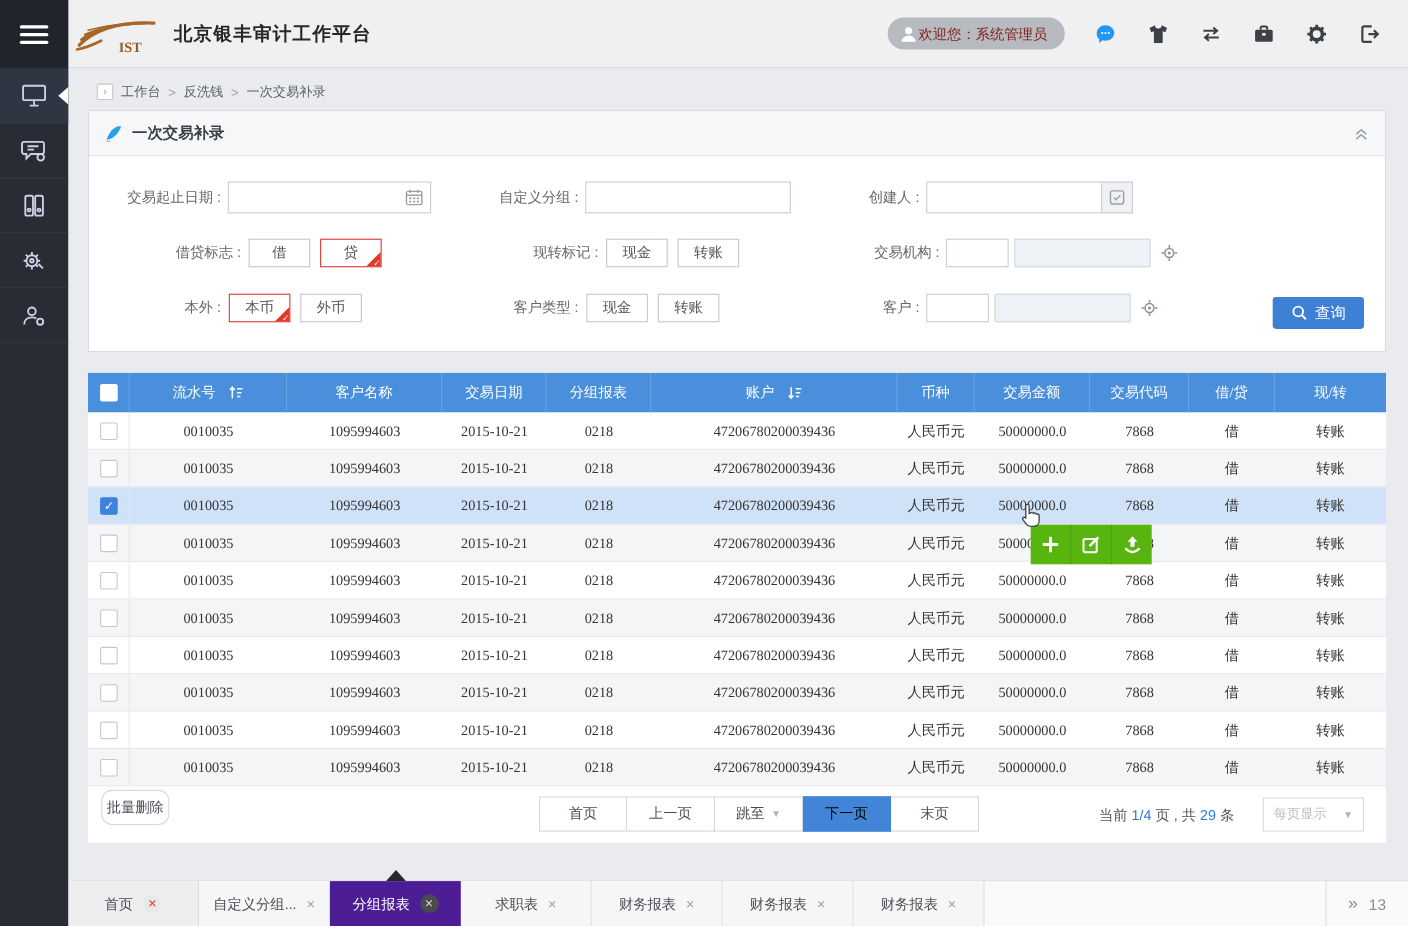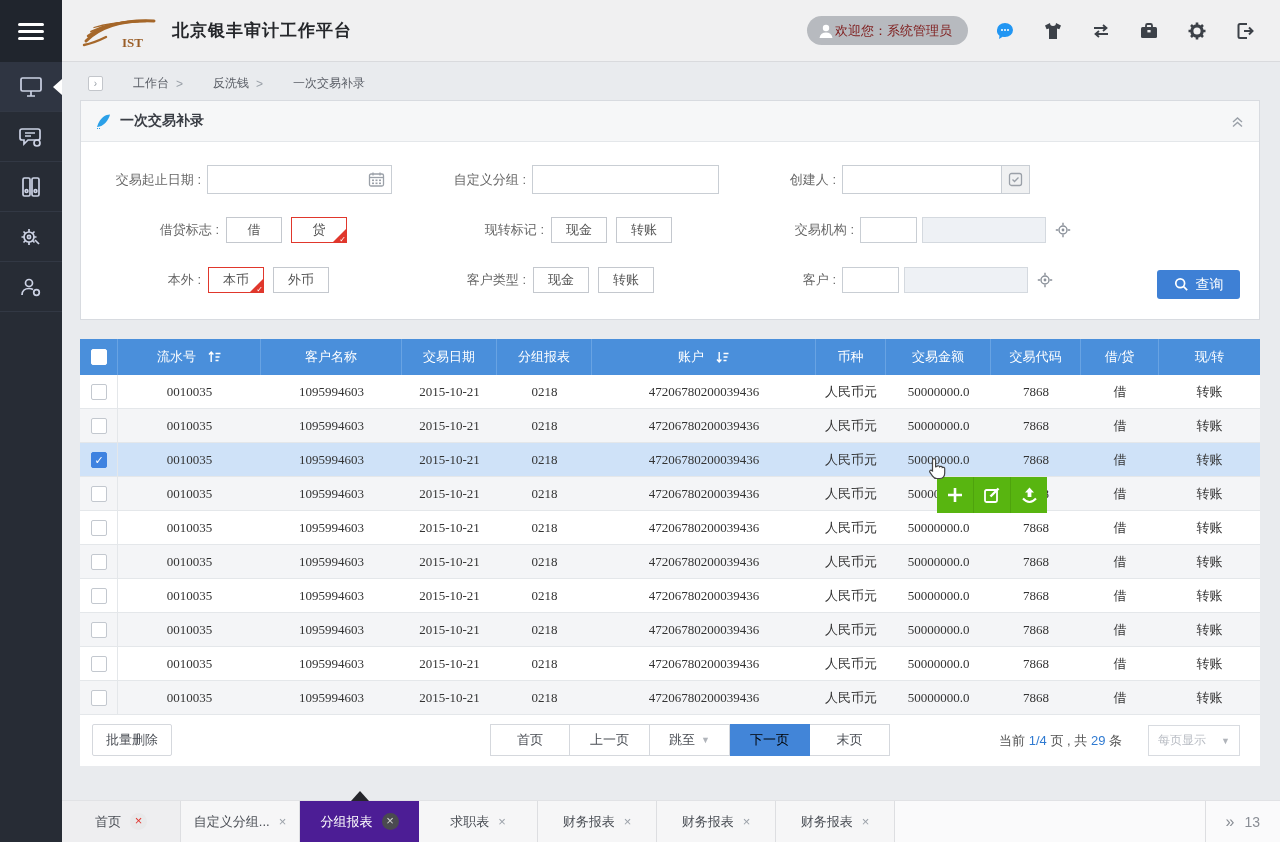--- a/index.html
+++ b/index.html
@@ -14,38 +14,38 @@
   .hamburger .bars { width:26px; }
   .hamburger .bars i { display:block; height:3px; background:#fff; border-radius:2px; margin:4px 0; }
   .side-item { height:50px; display:flex; align-items:center; justify-content:center;
     border-bottom:1px solid #323844; position:relative; cursor:pointer; }
   .side-item.active { background:#2f3542; }
   .side-item.active::after { content:""; position:absolute; right:0; top:50%; margin-top:-8px;
     border-top:8px solid transparent; border-bottom:8px solid transparent; border-right:9px solid #fff; }
   .side-item svg { stroke:#ccd2e4; fill:none; stroke-width:1.7; }
 
   
-  .header { position:absolute; left:62px; top:0; right:0; height:62px; background:#f0f0f1;
+  .header { position:absolute; left:48px; top:0; right:0; height:62px; background:#f0f0f1;
     border-bottom:1px solid #d9dadd; display:flex; align-items:center; z-index:20; }
   .logo { margin-left:18px; width:84px; height:44px; }
   .app-title { font-size:17px; font-weight:bold; color:#25272b; letter-spacing:1px; margin-left:8px; }
   .header-right { margin-left:auto; display:flex; align-items:center; gap:26px; padding-right:24px; }
   .welcome-pill { background:#b7babf; color:#7f1d1d; font-size:13px; border-radius:15px; height:29px;
     display:flex; align-items:center; padding:0 16px 0 10px; cursor:pointer; }
   .hicon { width:22px; height:22px; display:flex; align-items:center; justify-content:center; cursor:pointer; }
   .hicon svg { width:20px; height:20px; }
 
   
   .main { position:absolute; left:62px; top:62px; right:0; bottom:42px; background:#e9ebee; }
   .breadcrumb { display:flex; align-items:center; gap:7px; font-size:12px; color:#5a5e66;
     padding:13px 0 0 26px; height:30px; }
   .crumb-box { width:15px; height:15px; border:1px solid #c3c6cb; border-radius:2px; background:#fff;
     color:#9aa0a8; font-size:10px; line-height:13px; text-align:center; }
   .crumb-sep { color:#9aa0a8; }
-  .crumb { cursor:pointer;margin-left:23px; }
+  .crumb { cursor:pointer; }
 
   .panel { background:#fff; border:1px solid #d8dbe0; margin-left:18px; width:1180px; }
   .panel1 { margin-top:8px; }
   .panel-head { height:41px; background:#f6f7f8; border-bottom:1px solid #e4e7ea;
     display:flex; align-items:center; padding:0 14px; }
   .panel-title { font-size:14px; font-weight:bold; color:#3a3e45; margin-left:8px; }
   .collapse-btn { margin-left:auto; cursor:pointer; display:flex; }
 
   
   .form { position:relative; height:177px; font-size:13px; color:#666; }
@@ -91,21 +91,21 @@
   .cb-cell { display:flex; align-items:center; justify-content:center; border-right:1px solid #e4e7ea; }
   .thead .cb-cell { border-right:1px solid #68a3e3; }
   .cbx { width:16px; height:16px; border:1px solid #c3c8cf; background:#fff; border-radius:2px; cursor:pointer; }
   .thead .cbx { border-color:#fff; }
   .cbx.checked { background:#3e82e0; border-color:#3e82e0; position:relative; }
   .cbx.checked::after { content:"✓"; color:#fff; font-size:11px; position:absolute; left:3px; top:1px; }
 
   
   .pgbar { position:relative; height:51px; background:#fff; }
   .btn { border:1px solid #d5d8dd; background:#fff; color:#4a4e55; font-size:13px; cursor:pointer; }
-  .batch-del { position:absolute; left:12px; top:9px; width:80px; height:32px; border-radius:2px; }
+  .batch-del { position:absolute; left:12px; top:3px; width:62px; height:32px; border-radius:10px; }
   .pager { position:absolute; left:410px; top:9px; display:flex; }
   .pager .pbtn { height:32px; min-width:80px; border:1px solid #d5d8dd; border-left:none; background:#fff;
     color:#4a4e55; font-size:13px; display:flex; align-items:center; justify-content:center; gap:6px; cursor:pointer; }
   .pager .pbtn:first-child { border-left:1px solid #d5d8dd; }
   .pager .pbtn.primary { background:#4285d8; border-color:#4285d8; color:#000000; }
   .caret { color:#b0b4ba; font-size:9px; }
   .pg-info { position:absolute; right:138px; top:17px; font-size:13px; color:#555; }
   .pg-info b { color:#2f7ad1; font-weight:normal; }
   .page-size { position:absolute; right:20px; top:10px; width:92px; height:31px; border:1px solid #d8dbe0;
     background:#fff; color:#b9bdc4; font-size:12px; display:flex; align-items:center;

